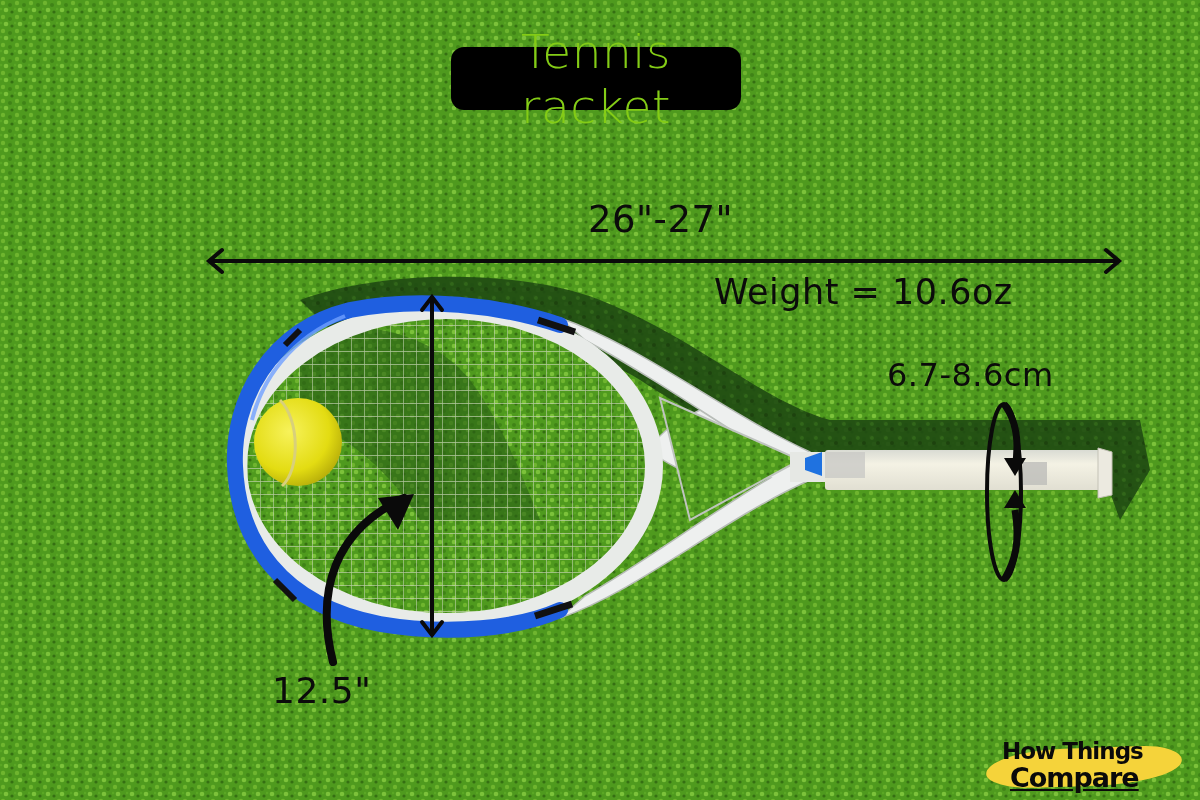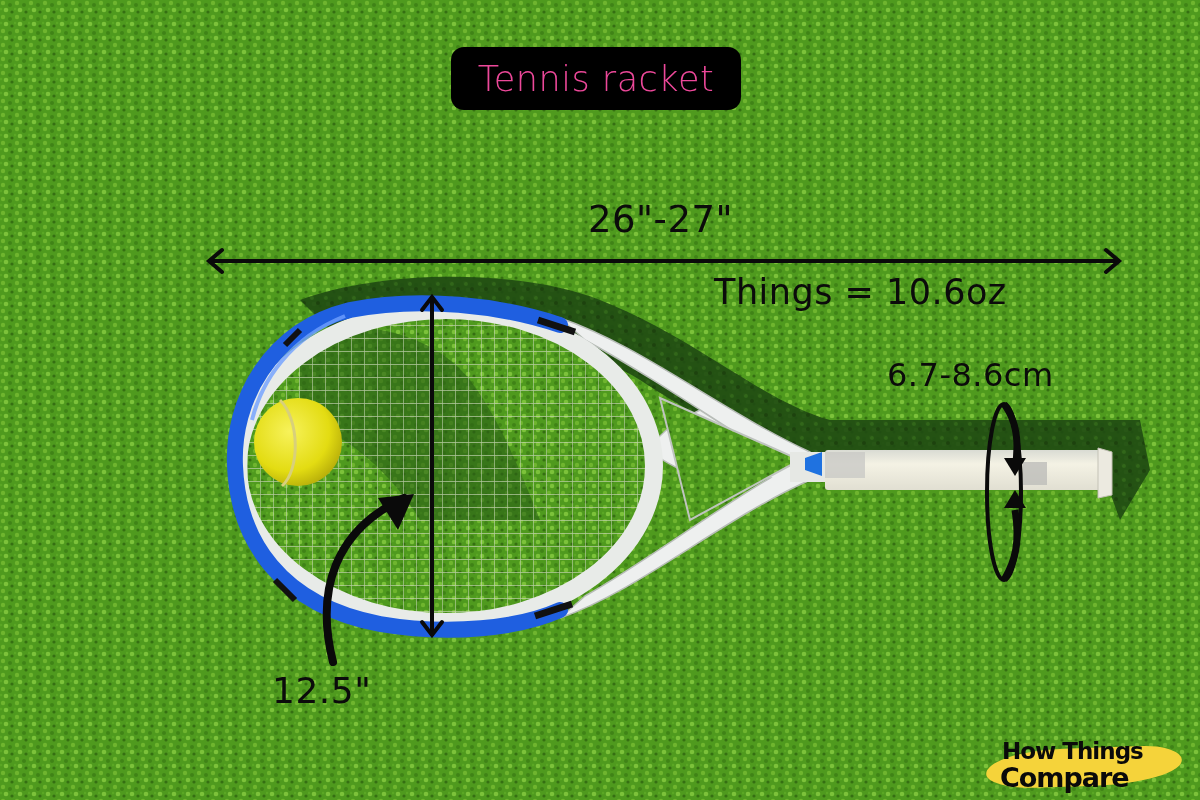--- a/index.html
+++ b/index.html
@@ -4,30 +4,30 @@
   <style>
     html, body { margin: 0; padding: 0; }
     body { width: 1200px; height: 800px; overflow: hidden; background: #4f9a1e; }
     .stage { position: relative; width: 1200px; height: 800px; overflow: hidden; }
     .stage svg.scene { position: absolute; left: 0; top: 0; }
     .label { position: absolute; font-family: "DejaVu Sans", sans-serif; color: #0b0b0b; white-space: nowrap; letter-spacing: 0.5px; }
     .title-pill {
       position: absolute; left: 451px; top: 47px; width: 290px; height: 63px;
       background: #000; border-radius: 13px; display: flex; align-items: center; justify-content: center;
     }
-    .title-pill span { font-family: "DejaVu Sans", sans-serif; color: #ec4899; font-size: 35px; font-weight: 300; letter-spacing: 0.5px; text-align: center; }
+    .title-pill span { font-family: "DejaVu Sans", sans-serif; color: #84cc16; font-size: 47px; font-weight: 300; letter-spacing: 0.5px; text-align: center; }
     .lbl-length { left: 588px; top: 198px; font-size: 37px; }
     .lbl-weight { left: 714px; top: 272px; font-size: 35px; }
     .lbl-grip { left: 887px; top: 356px; font-size: 32px; }
     .lbl-head { left: 272px; top: 670px; font-size: 36px; }
     .logo { position: absolute; left: 980px; top: 738px; width: 212px; height: 60px; }
     .logo .swash { position: absolute; left: 6px; top: 10px; width: 196px; height: 38px; background: #f5d33a; border-radius: 40% 20% 45% 25% / 60% 40% 60% 40%; transform: rotate(-2deg); }
     .logo .l1, .logo .l2 { position: absolute; font-family: "DejaVu Sans", sans-serif; font-weight: bold; color: #0a0a0a; letter-spacing: -1px; }
     .logo .l1 { left: 22px; top: 0px; font-size: 23px; }
-    .logo .l2 { left: 20px; top: 24px; font-size: 27px; }
+    .logo .l2 { left: 30px; top: 24px; font-size: 27px; text-decoration: underline; }
   </style>
 </head>
 <body>
 
 <div class="stage">
   <svg class="scene" width="1200" height="800" viewBox="0 0 1200 800" xmlns="http://www.w3.org/2000/svg">
     <defs>
       <pattern id="grassTex" width="14" height="14" patternUnits="userSpaceOnUse">
         <rect width="14" height="14" fill="#4f9a1e"></rect>
         <circle cx="3" cy="3" r="2.2" fill="#6fb52e"></circle>
@@ -112,21 +112,21 @@
       <path d="M1015 510 C 1020 540, 1016 560, 1004 580" stroke="#0a0a0a" stroke-width="7" fill="none"></path>
       <polygon points="1004,508 1026,508 1015,490" fill="#0a0a0a"></polygon>
     </g>
   </svg>
 
   <div class="title-pill">
     <span>Tennis racket</span>
   </div>
 
   <div class="label lbl-length">26"-27"</div>
-  <div class="label lbl-weight">Things = 10.6oz</div>
+  <div class="label lbl-weight">Weight = 10.6oz</div>
   <div class="label lbl-grip">6.7-8.6cm</div>
   <div class="label lbl-head">12.5"</div>
 
   <div class="logo">
     <div class="swash"></div>
     <div class="l1">How Things</div>
     <div class="l2">Compare</div>
   </div>
 </div>
 

